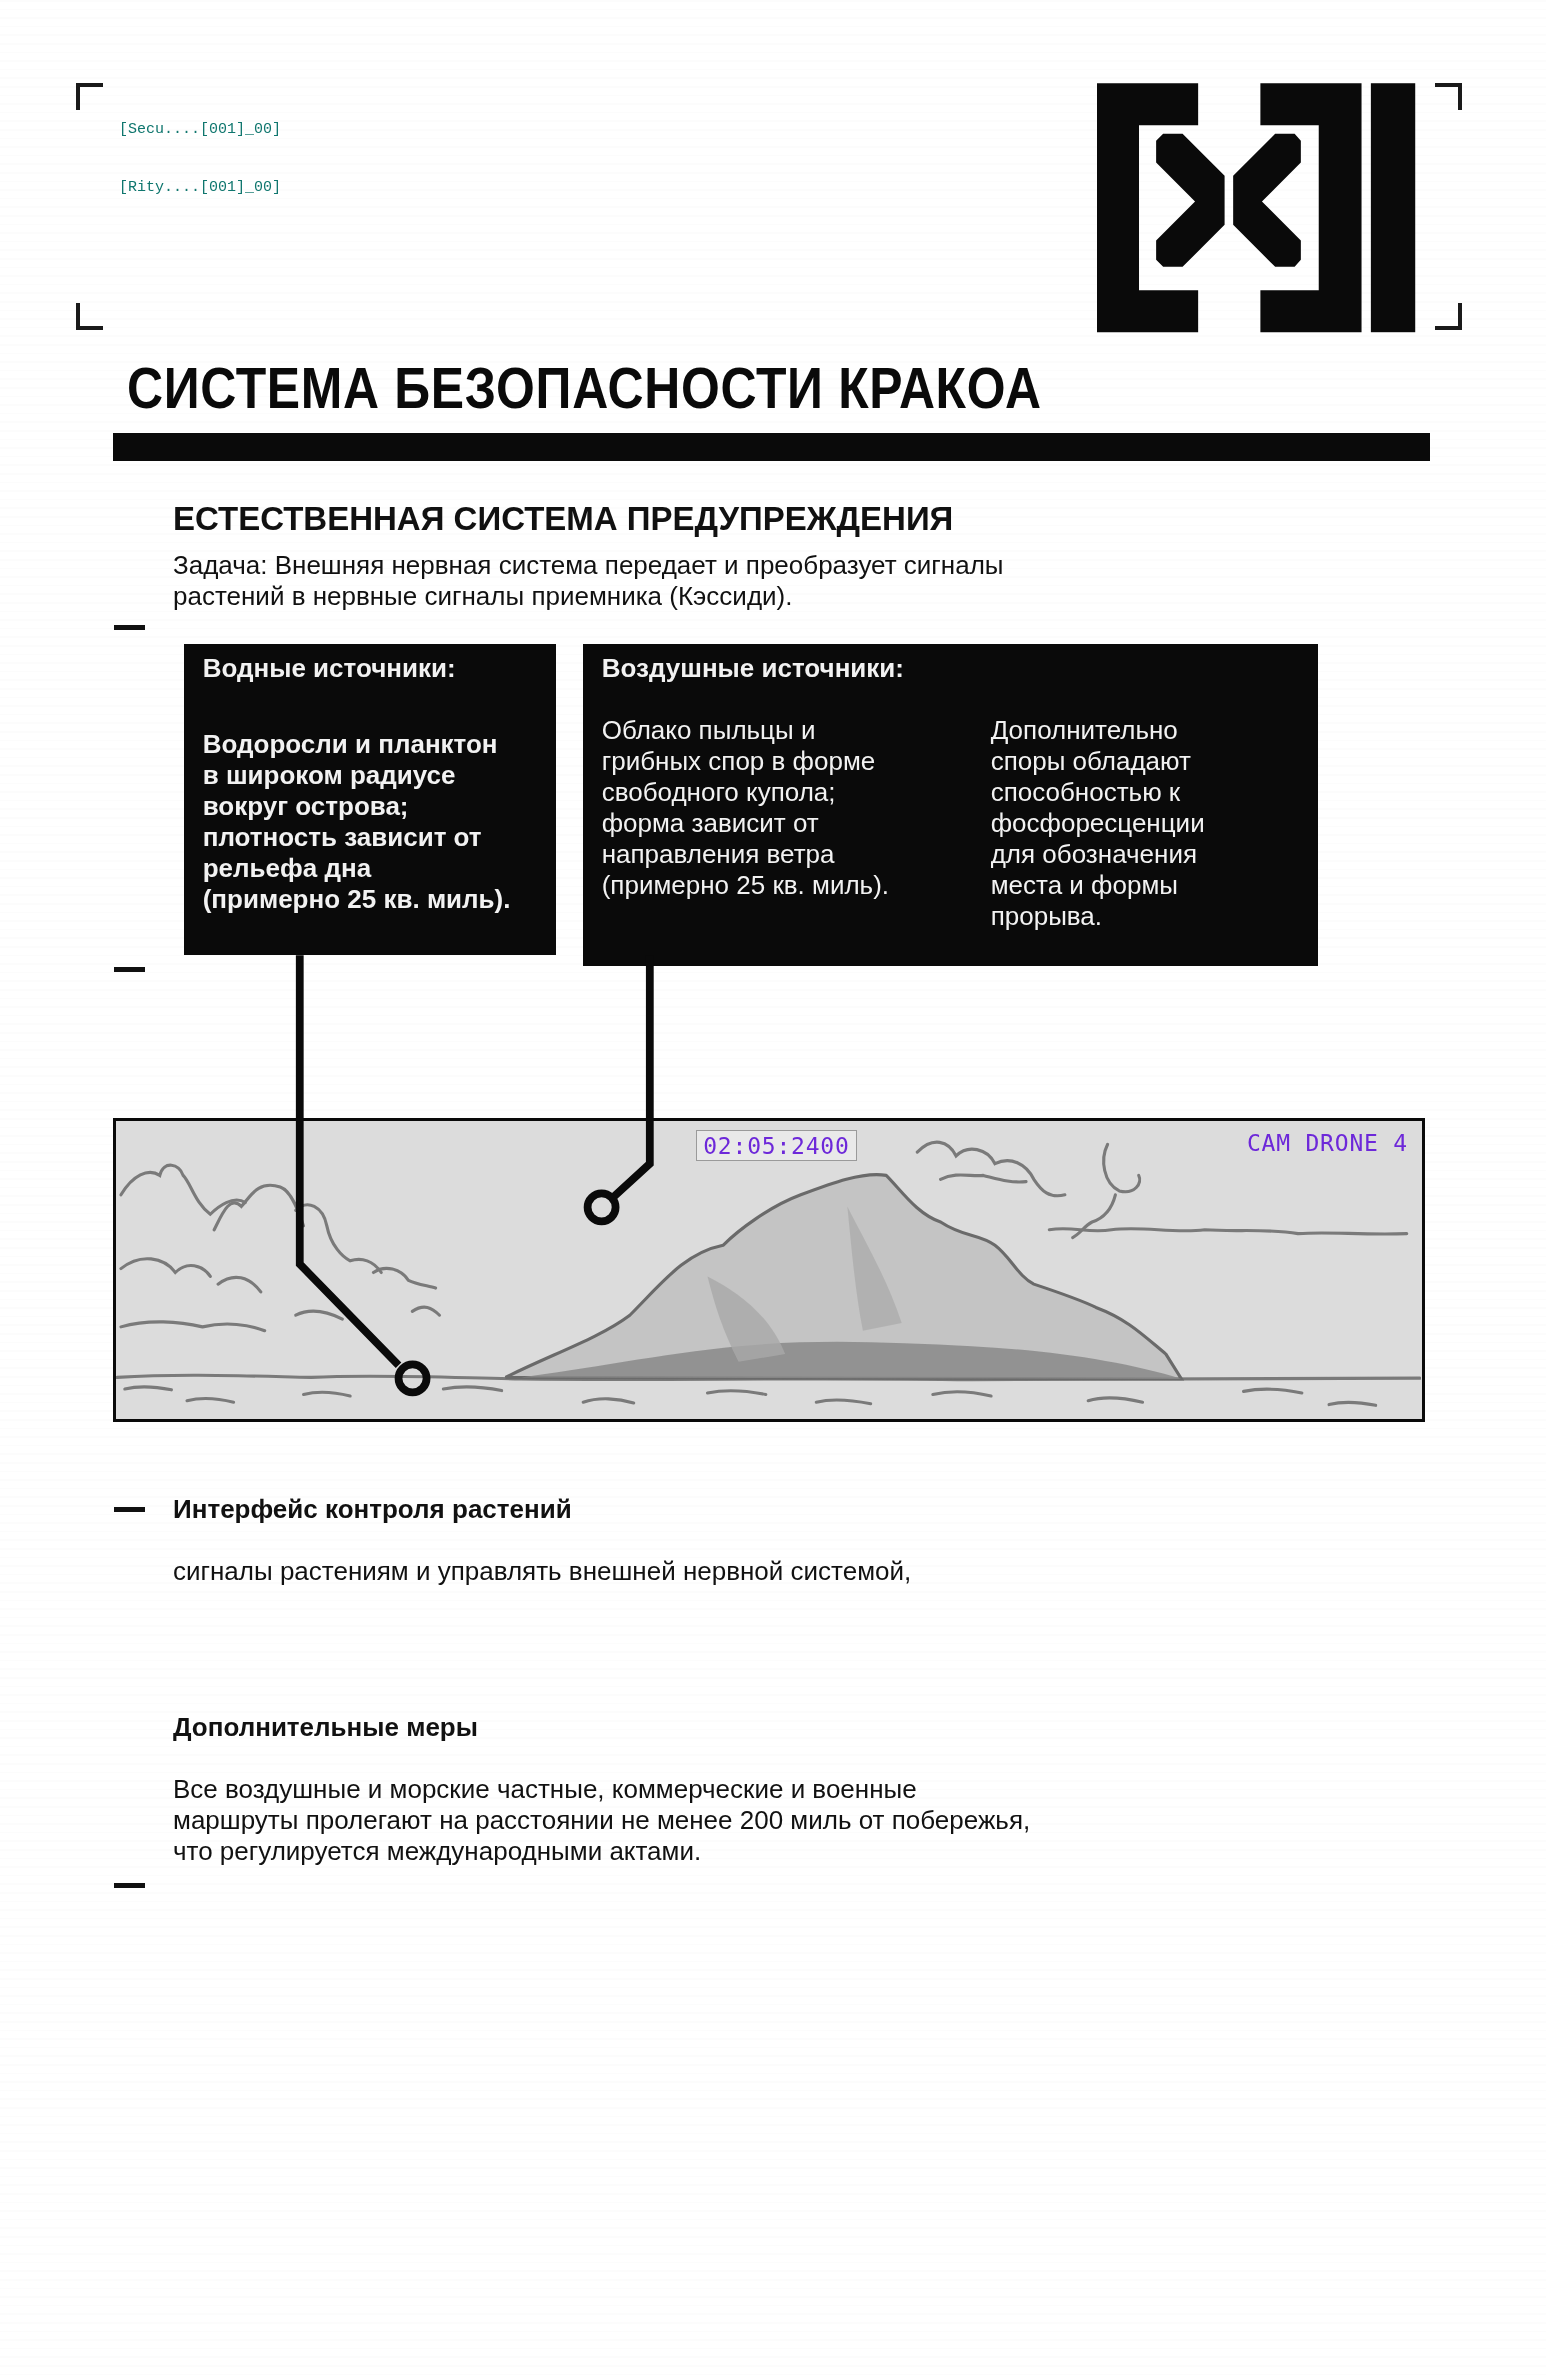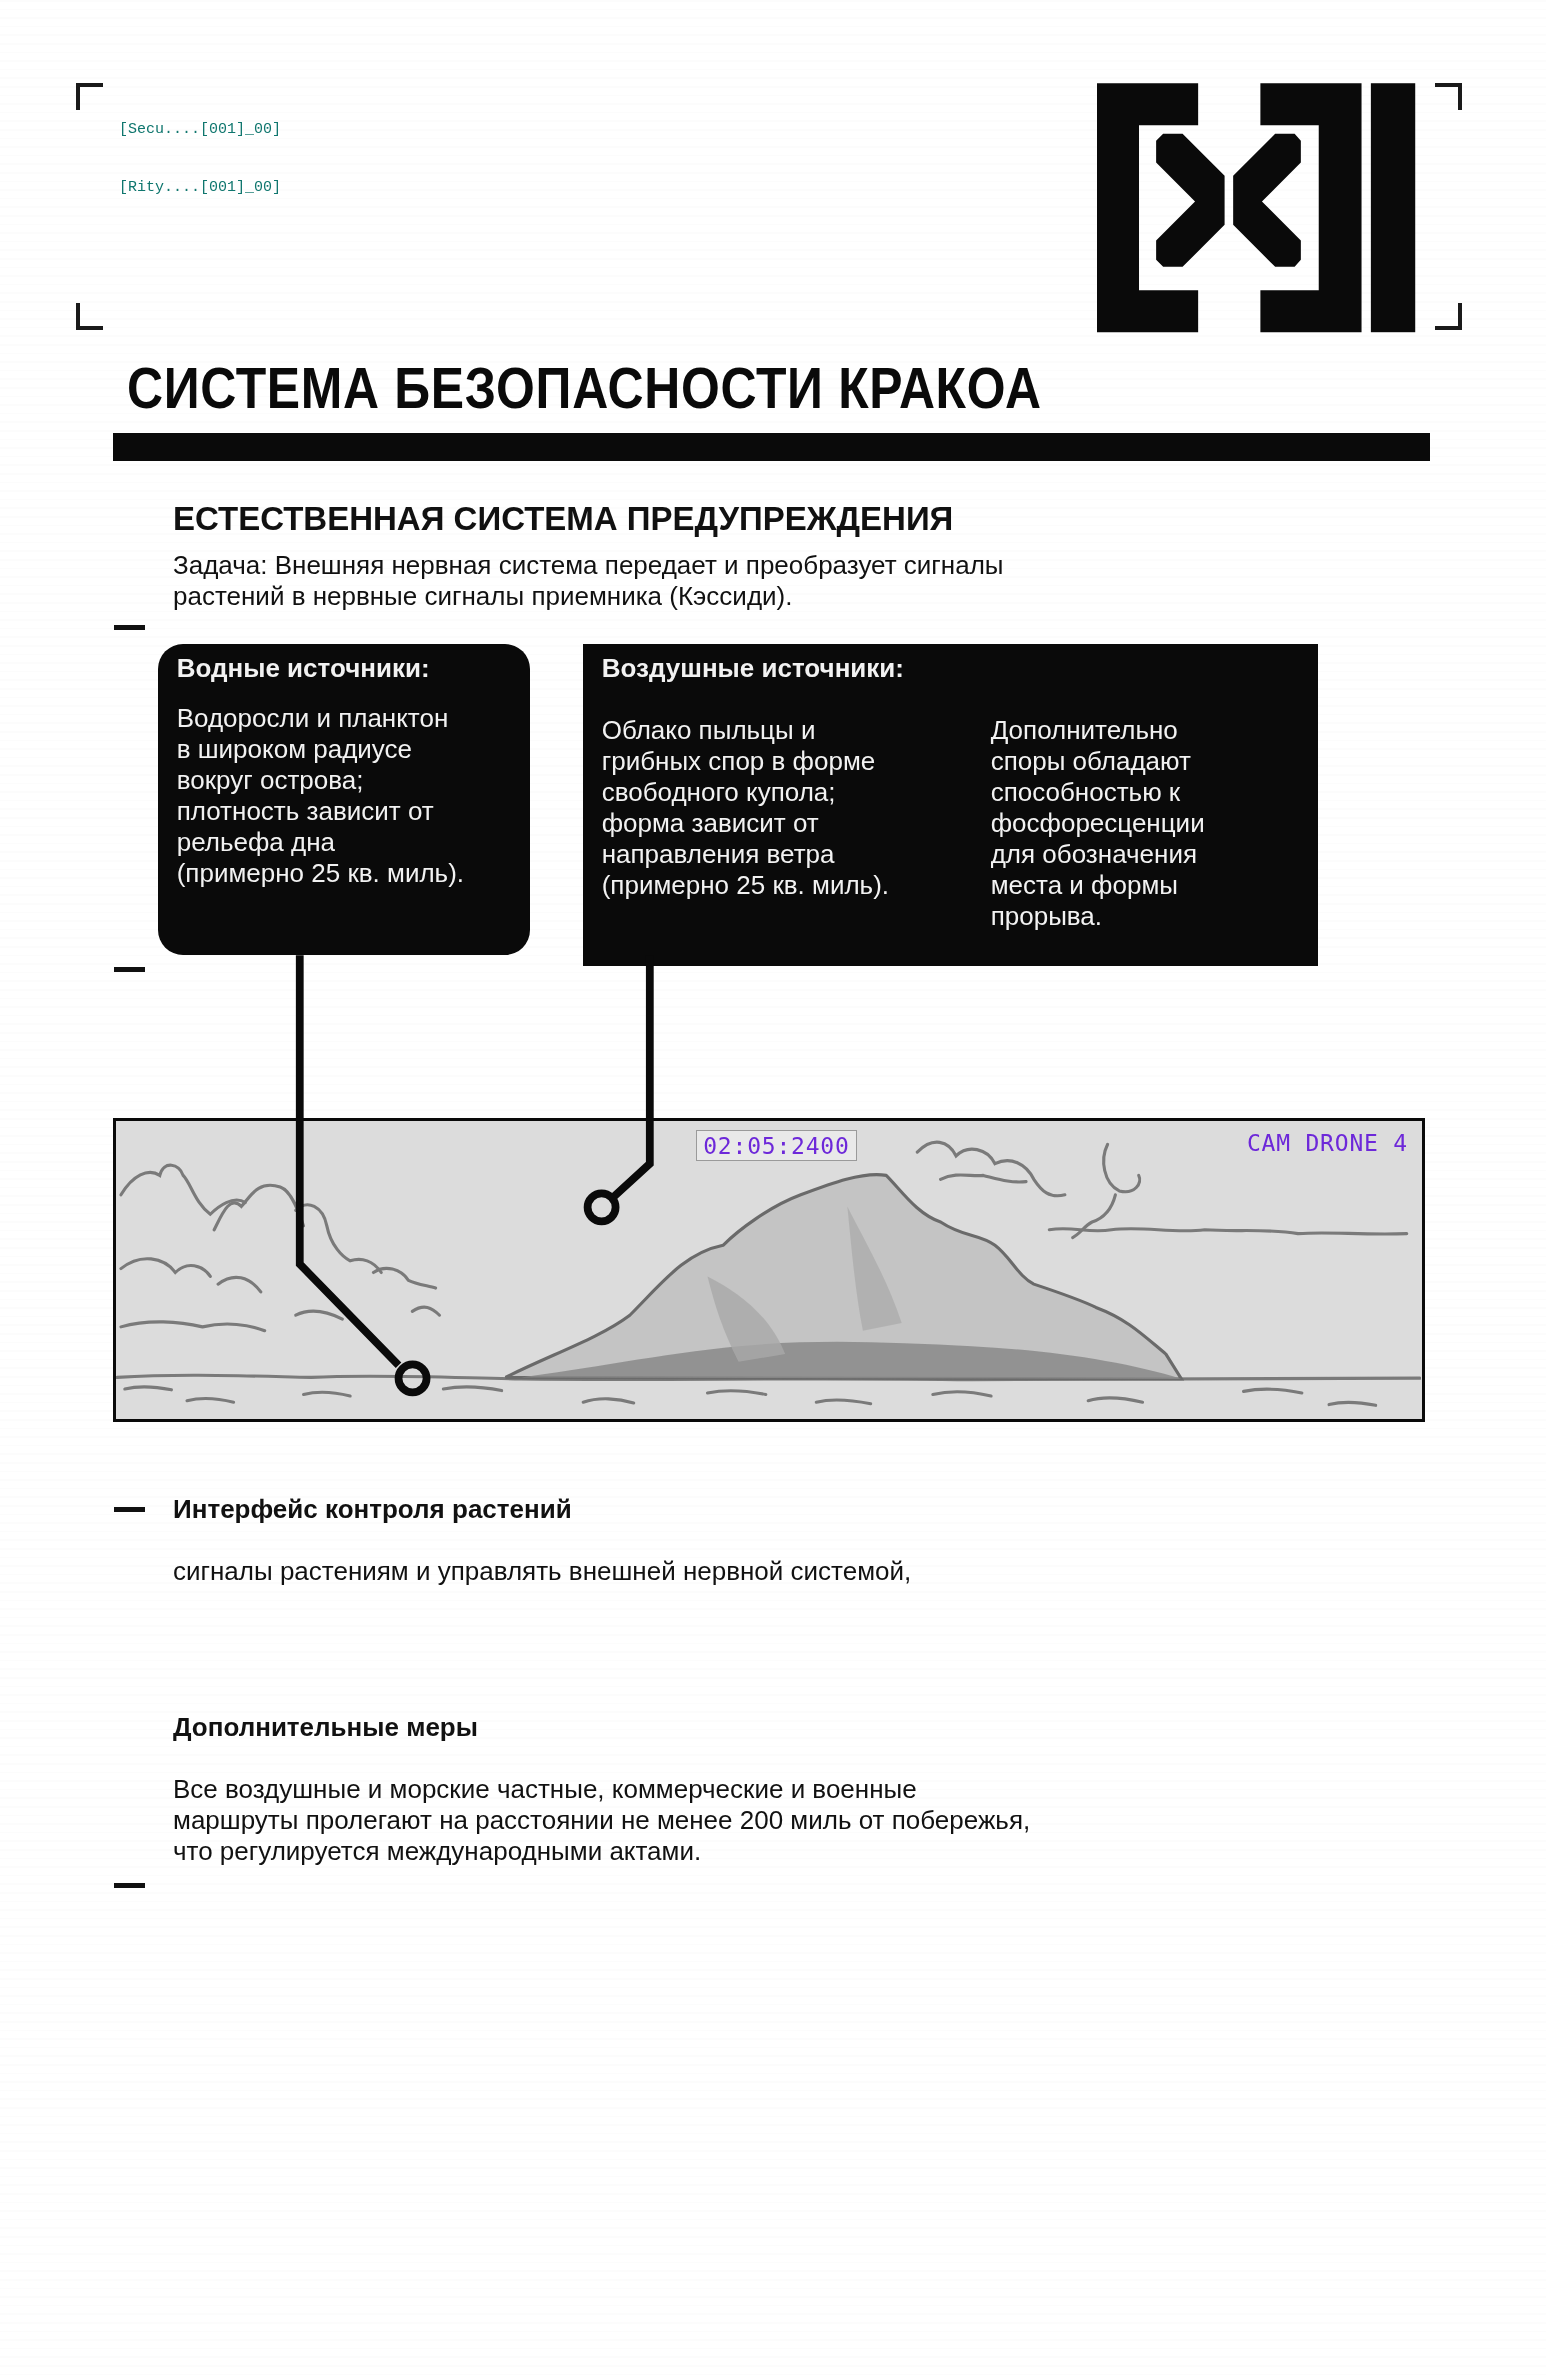--- a/index.html
+++ b/index.html
@@ -80,23 +80,23 @@
 <div class="abs body-text" style="left:173px; top:550px;">
   <div>Задача: Внешняя нервная система передает и преобразует сигналы</div>
   <div>растений в нервные сигналы приемника (Кэссиди).</div>
 </div>
 
 <div class="tick" style="left:114px; top:625px;"></div>
 <div class="tick" style="left:114px; top:967px;"></div>
 <div class="tick" style="left:114px; top:1507px;"></div>
 <div class="tick" style="left:114px; top:1883px;"></div>
 
-<div class="box" style="left:158px; top:644px; width:372px; height:311px; padding:9.3px 18.7px;border-radius:25px;">
+<div class="box" style="left:184px; top:644px; width:372px; height:311px; padding:9.3px 18.7px;">
   <div class="hdr">Водные источники:</div>
-  <div class="txt" style="margin-top:19px;">
+  <div class="txt" style="margin-top:45px;font-weight:bold;">
     <div>Водоросли и планктон</div>
     <div>в широком радиусе</div>
     <div>вокруг острова;</div>
     <div>плотность зависит от</div>
     <div>рельефа дна</div>
     <div>(примерно 25 кв. миль).</div>
   </div>
 </div>
 
 <div class="box" style="left:583px; top:644px; width:735px; height:322px; padding:9.3px 18.7px;">

